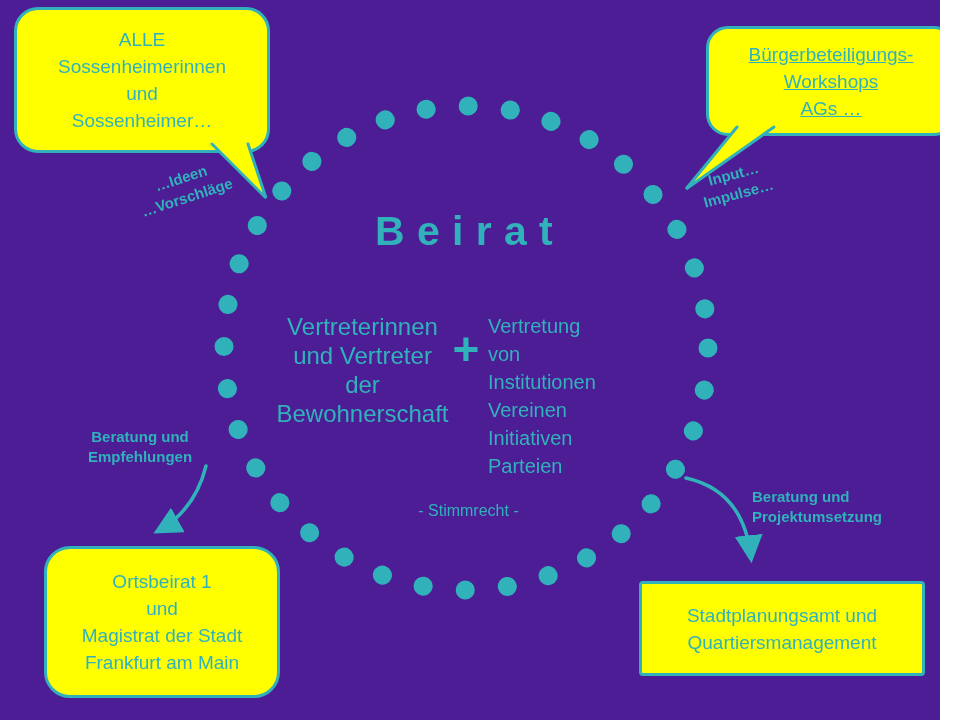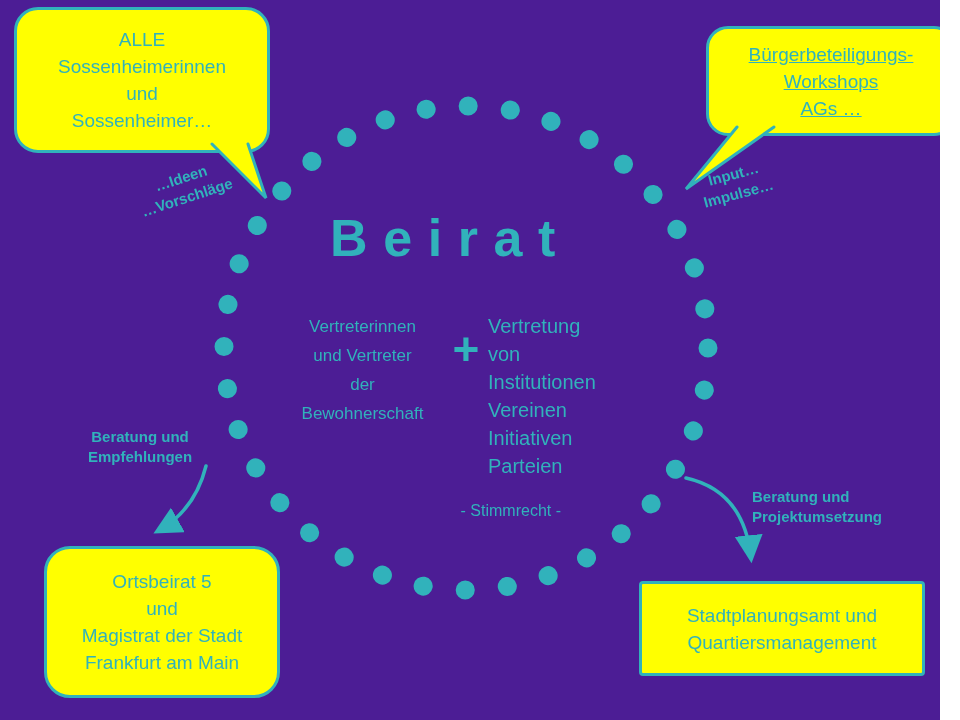--- a/index.html
+++ b/index.html
@@ -7,37 +7,37 @@
   #canvas{
     position:relative;width:940px;height:720px;overflow:hidden;
     background:#4c1d95;color:#31B2BB;
   }
   svg.layer{position:absolute;left:0;top:0;pointer-events:none;}
   .abs{position:absolute;}
   .pre{white-space:pre-line;}
   .teal{color:#31B2BB;}
 
   .title{
-    left:330px;top:208px;width:280px;text-align:left;
-    font-size:52px;font-weight:bold;letter-spacing:0.30em;
+    left:330px;top:208px;width:280px;text-align:center;
+    font-size:41px;font-weight:bold;letter-spacing:0.30em;
   }
   .group-left{
     left:255px;top:312px;width:215px;text-align:center;
-    font-size:17px;line-height:29px;
+    font-size:24px;line-height:29px;
   }
   .plus{
     left:444px;top:322px;width:44px;text-align:center;
     font-size:46px;font-weight:bold;
   }
   .group-right{
     left:488px;top:312px;width:185px;
     font-size:20px;line-height:28px;
   }
   .stimmrecht{
-    left:376px;top:502px;width:185px;text-align:right;
+    left:376px;top:502px;width:185px;text-align:center;
     font-size:16px;
   }
 
   .bubble{
     position:absolute;border:3px solid #31B2BB;background:#FFFF00;
     display:flex;align-items:center;justify-content:center;text-align:center;
     font-size:19px;line-height:27px;
   }
   .bubble-tl{left:14px;top:7px;width:250px;height:140px;border-radius:24px;}
   .bubble-tr{left:706px;top:26px;width:244px;height:104px;border-radius:22px;text-decoration:underline;}
@@ -71,21 +71,21 @@
 
   <div class="bubble bubble-tl pre">ALLE
 Sossenheimerinnen
 und
 Sossenheimer…</div>
 
   <div class="bubble bubble-tr pre">Bürgerbeteiligungs-
 Workshops
 AGs …</div>
 
-  <div class="bubble bubble-bl pre">Ortsbeirat 5
+  <div class="bubble bubble-bl pre">Ortsbeirat 1
 und
 Magistrat der Stadt
 Frankfurt am Main</div>
 
   <div class="bubble bubble-br pre">Stadtplanungsamt und
 Quartiersmanagement</div>
 
   <svg class="layer" width="960" height="720" viewBox="0 0 960 720">
     <path d="M212 144 L266 198 L248 144" fill="#FFFF00" stroke="#31B2BB" stroke-width="3" stroke-linecap="round"></path>
     <path d="M737 127 L686 189 L774 127" fill="#FFFF00" stroke="#31B2BB" stroke-width="3" stroke-linecap="round"></path>

